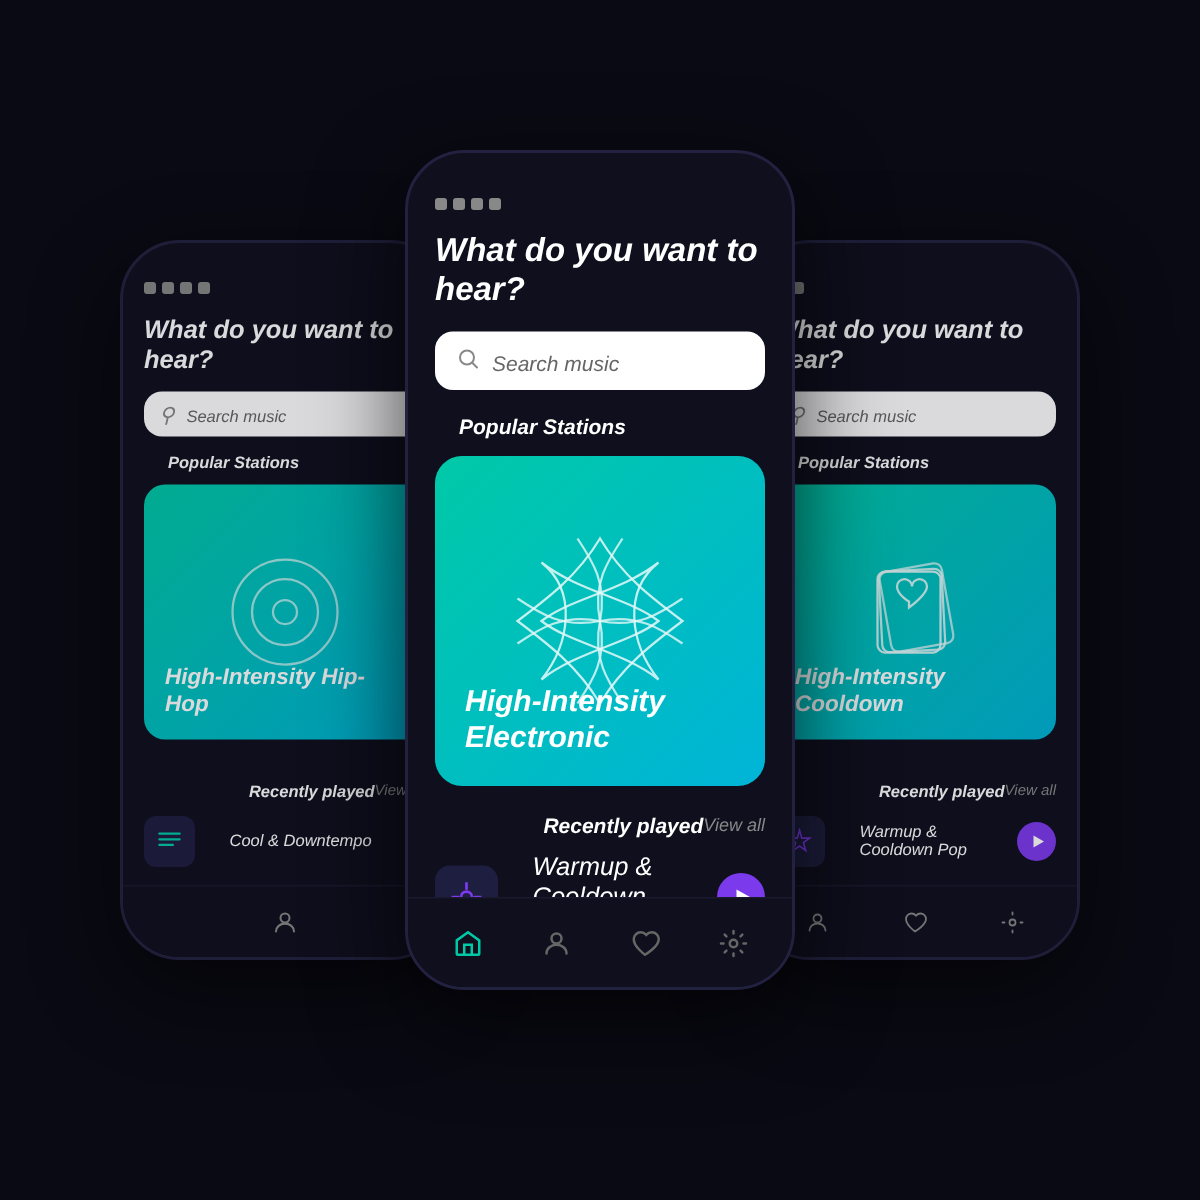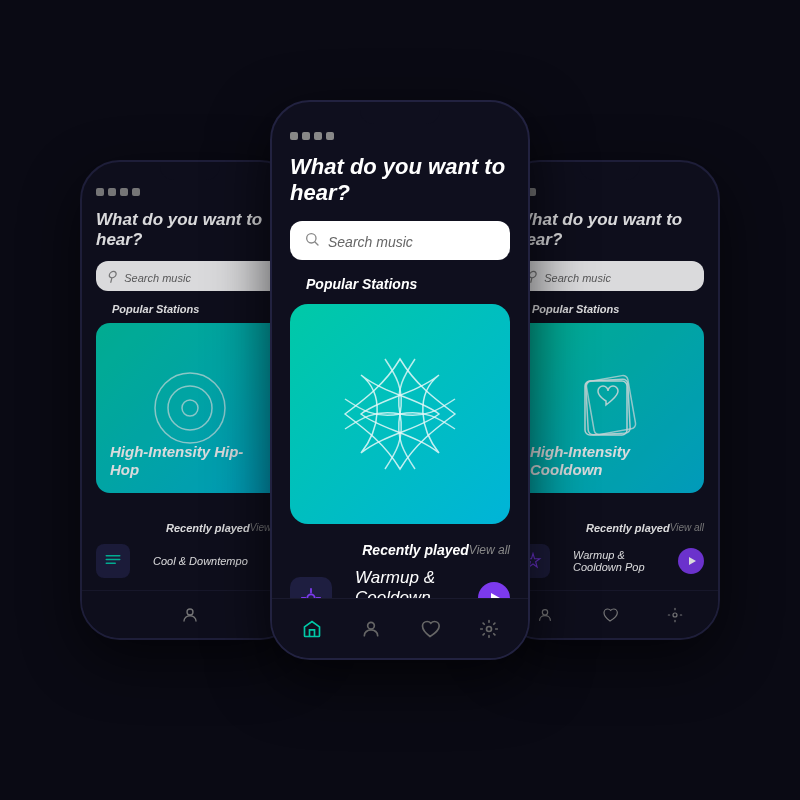--- a/index.html
+++ b/index.html
@@ -406,20 +406,21 @@
               <path d="M-39,-39 C-15,-20 20,-15 39,0 C20,15 -15,20 -39,39 C-20,15 -15,-20 -39,-39Z" stroke="rgba(255,255,255,0.85)" stroke-width="1.5" fill="none"></path>
               <path d="M39,-39 C15,-20 -20,-15 -39,0 C-20,15 15,20 39,39 C20,15 15,-20 39,-39Z" stroke="rgba(255,255,255,0.85)" stroke-width="1.5" fill="none"></path>
 
               <path d="M-55,-15 C-40,-5 -25,5 0,0 C25,-5 40,5 55,15" stroke="rgba(255,255,255,0.8)" stroke-width="1.5" fill="none"></path>
               <path d="M-55,15 C-40,5 -25,-5 0,0 C25,5 40,-5 55,-15" stroke="rgba(255,255,255,0.8)" stroke-width="1.5" fill="none"></path>
               <path d="M-15,-55 C-5,-40 5,-25 0,0 C-5,25 5,40 15,55" stroke="rgba(255,255,255,0.8)" stroke-width="1.5" fill="none"></path>
               <path d="M15,-55 C5,-40 -5,-25 0,0 C5,25 -5,40 -15,55" stroke="rgba(255,255,255,0.8)" stroke-width="1.5" fill="none"></path>
             </g>
           </svg>
         </div>
+        <div class="station-name">High-Intensity Electronic</div>
       </div>
       <div class="recently-header">
         <span class="section-title" style="margin-bottom:0">Recently played</span>
         <span class="view-all">View all</span>
       </div>
       <div class="track-item">
         <div class="track-thumb">
           <svg width="22" height="22" viewBox="0 0 24 24" fill="none">
             <circle cx="12" cy="12" r="4" stroke="#7c3aed" stroke-width="2"></circle>
             <path d="M12 2v4M12 18v4M2 12h4M18 12h4" stroke="#7c3aed" stroke-width="2" stroke-linecap="round"></path>

